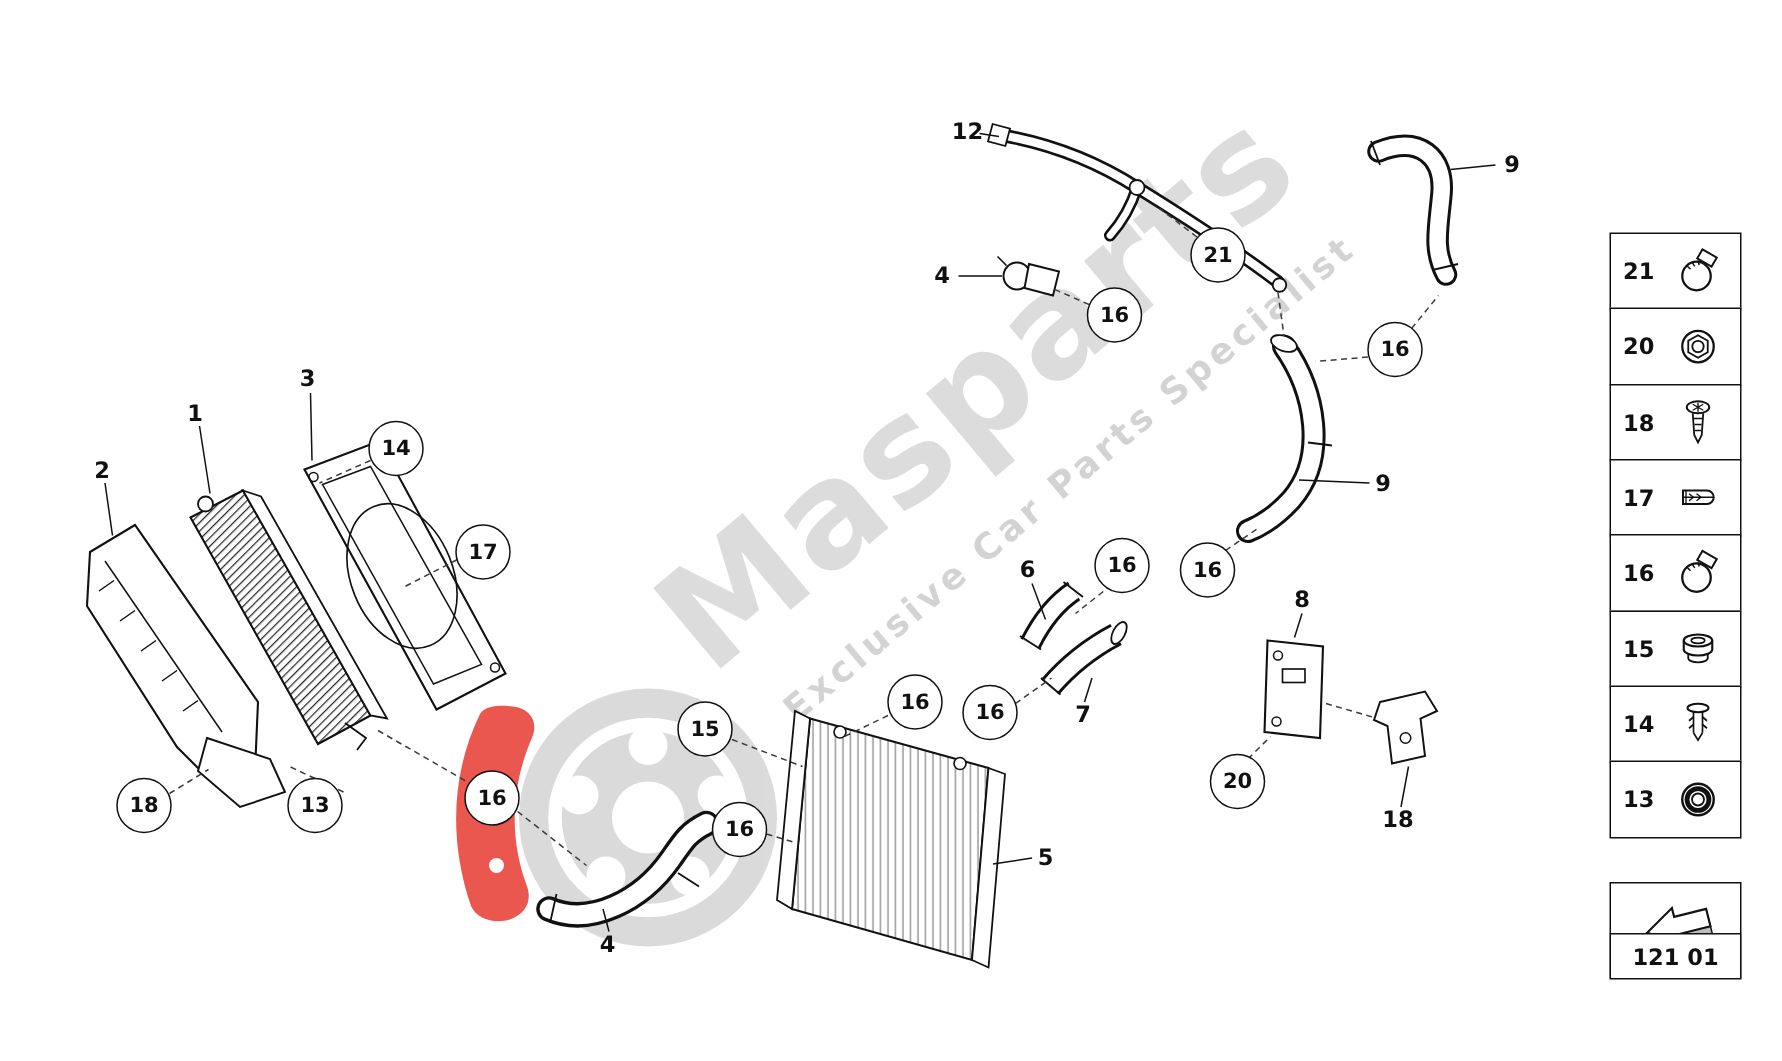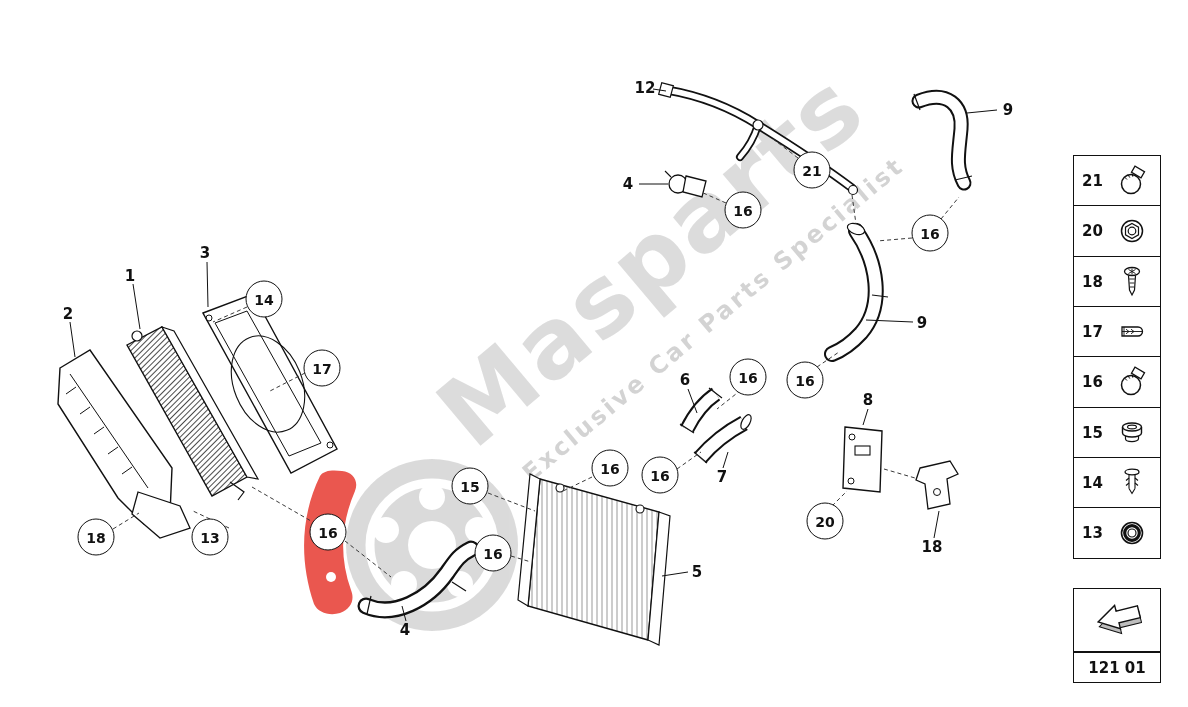--- a/index.html
+++ b/index.html
@@ -23,21 +23,21 @@
   }
   .legend-row:first-child { margin-top:0; }
   .legend-num { font-size:15px; font-weight:700; color:#111; width:26px; }
   .legend-icon { flex:1; display:flex; justify-content:center; align-items:center; }
   .navbox {
     position:absolute; left:1073px; top:588px; width:88px; height:64px;
     border:1.7px solid #111; background:#fff;
     display:flex; align-items:center; justify-content:center;
   }
   .codebox {
-    position:absolute; left:1073px; top:652px; width:88px; height:31px;
+    position:absolute; left:1073px; top:622px; width:88px; height:31px;
     border:1.7px solid #111; background:#fff;
     display:flex; align-items:center; justify-content:center;
     font-size:15px; font-weight:700; color:#111;
   }
 </style>
 </head>
 <body>
 
 <div class="stage">
 

